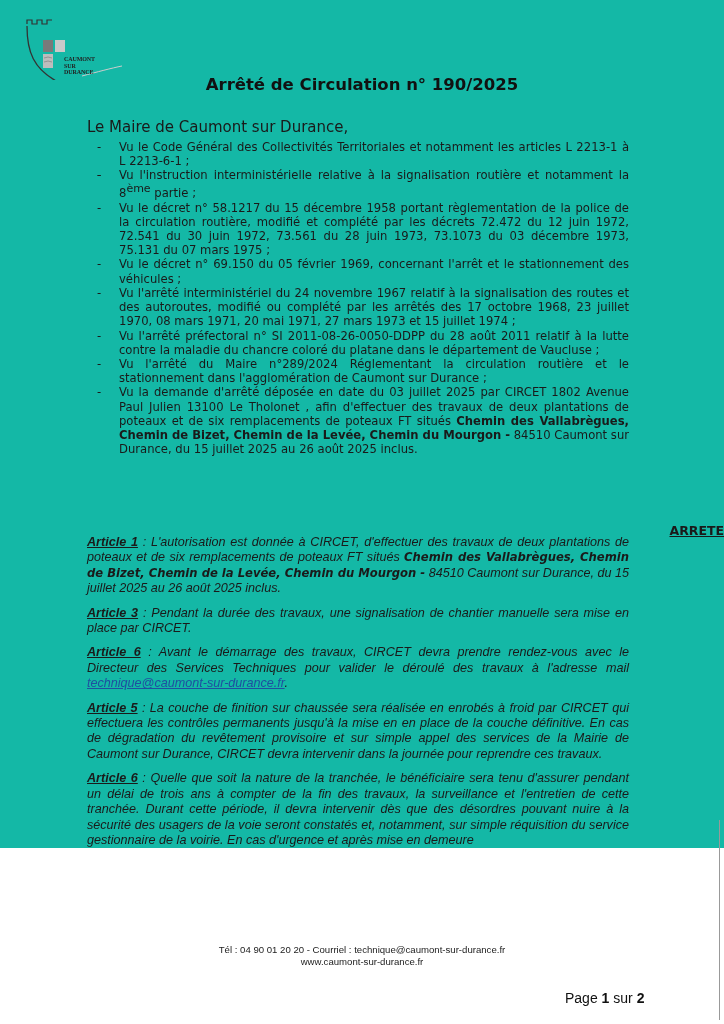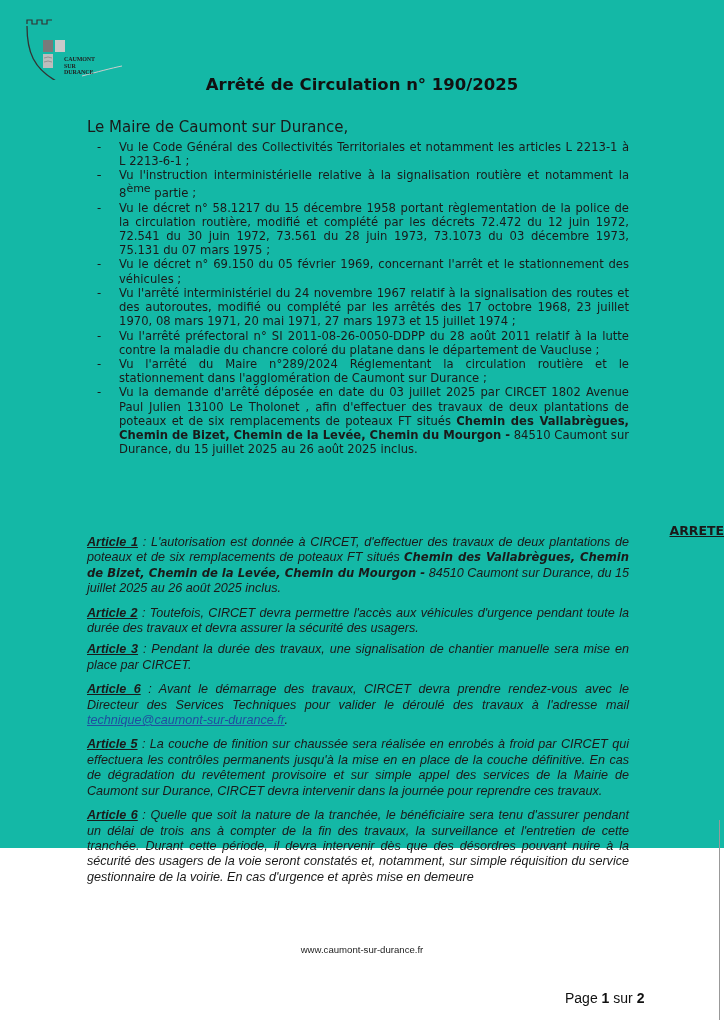--- a/index.html
+++ b/index.html
@@ -76,37 +76,35 @@
     <li><span class="dash">-</span><span>Vu l'arrêté du Maire n°289/2024 Réglementant la circulation routière et le stationnement dans l'agglomération de Caumont sur Durance ;</span></li>
     <li><span class="dash">-</span><span>Vu la demande d'arrêté déposée en date du 03 juillet 2025 par CIRCET 1802 Avenue Paul Julien 13100 Le Tholonet , afin d'effectuer des travaux de deux plantations de poteaux et de six remplacements de poteaux FT situés </span><b>Chemin des Vallabrègues, Chemin de Bizet, Chemin de la Levée, Chemin du Mourgon -</b><span> 84510 Caumont sur Durance, du 15 juillet 2025 au 26 août 2025 inclus.</span></li>
   </ul>
 
   <div class="arrete-heading">ARRETE</div>
 
   <div class="articles">
     <p class="article">
       <span class="label">Article 1</span><span> : L'autorisation est donnée à CIRCET, d'effectuer des travaux de deux plantations de poteaux et de six remplacements de poteaux FT situés </span><b>Chemin des Vallabrègues, Chemin de Bizet, Chemin de la Levée, Chemin du Mourgon -</b><span> 84510 Caumont sur Durance, du 15 juillet 2025 au 26 août 2025 inclus.</span>
     </p>
-    <p class="article tight">
-      <span class="label">Article 2</span><span> : Toutefois, CIRCET devra permettre l'accès aux véhicules d'urgence pendant toute la durée des travaux et devra assurer la sécurité des usagers.</span>
-    </p>
     <p class="article">
       <span class="label">Article 3</span><span> : Pendant la durée des travaux, une signalisation de chantier manuelle sera mise en place par CIRCET.</span>
     </p>
     <p class="article">
       <span class="label">Article 6</span><span> : Avant le démarrage des travaux, CIRCET devra prendre rendez-vous avec le Directeur des Services Techniques pour valider le déroulé des travaux à l'adresse mail </span><a class="link">technique@caumont-sur-durance.fr</a><span>.</span>
     </p>
     <p class="article">
       <span class="label">Article 5</span><span> : La couche de finition sur chaussée sera réalisée en enrobés à froid par CIRCET qui effectuera les contrôles permanents jusqu'à la mise en en place de la couche définitive. En cas de dégradation du revêtement provisoire et sur simple appel des services de la Mairie de Caumont sur Durance, CIRCET devra intervenir dans la journée pour reprendre ces travaux.</span>
     </p>
     <p class="article">
       <span class="label">Article 6</span><span> : Quelle que soit la nature de la tranchée, le bénéficiaire sera tenu d'assurer pendant un délai de trois ans à compter de la fin des travaux, la surveillance et l'entretien de cette tranchée. Durant cette période, il devra intervenir dès que des désordres pouvant nuire à la sécurité des usagers de la voie seront constatés et, notamment, sur simple réquisition du service gestionnaire de la voirie. En cas d'urgence et après mise en demeure</span>
     </p>
   </div>
 
   <div class="footer">
+    <div>Tél : 04 90 01 20 20 - Courriel : technique@caumont-sur-durance.fr</div>
     <div>www.caumont-sur-durance.fr</div>
   </div>
 
   <div class="page-num"><span>Page </span><b>1</b><span> sur </span><b>2</b></div>
 
   <div class="edge-line"></div>
 </div>
 
 </body></html>

